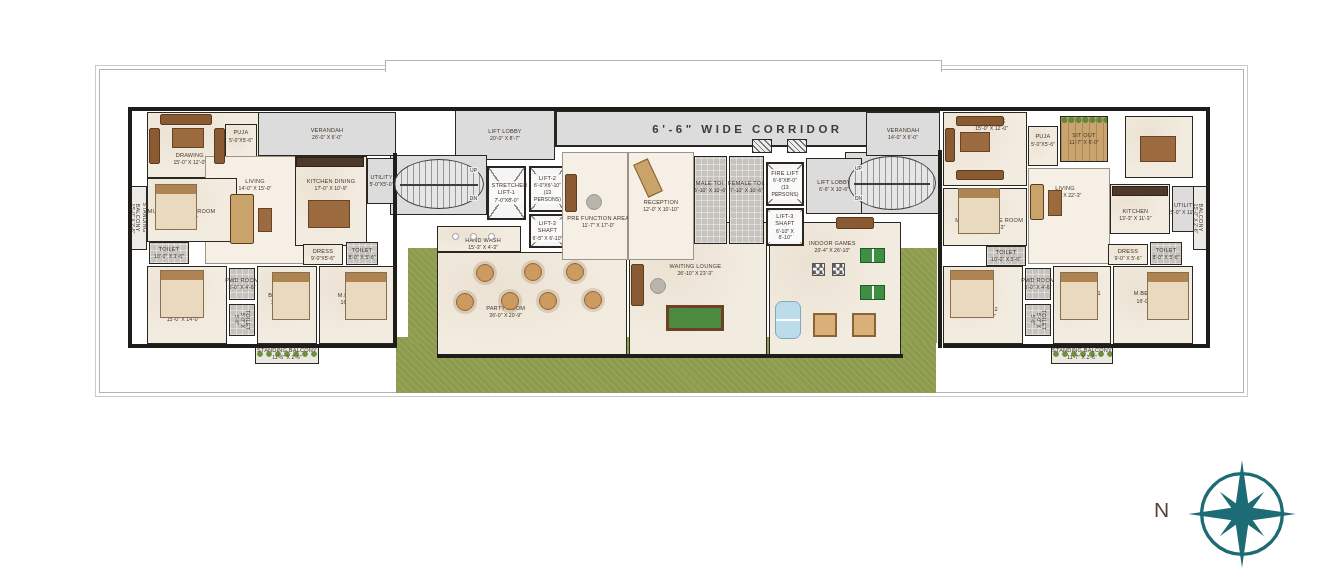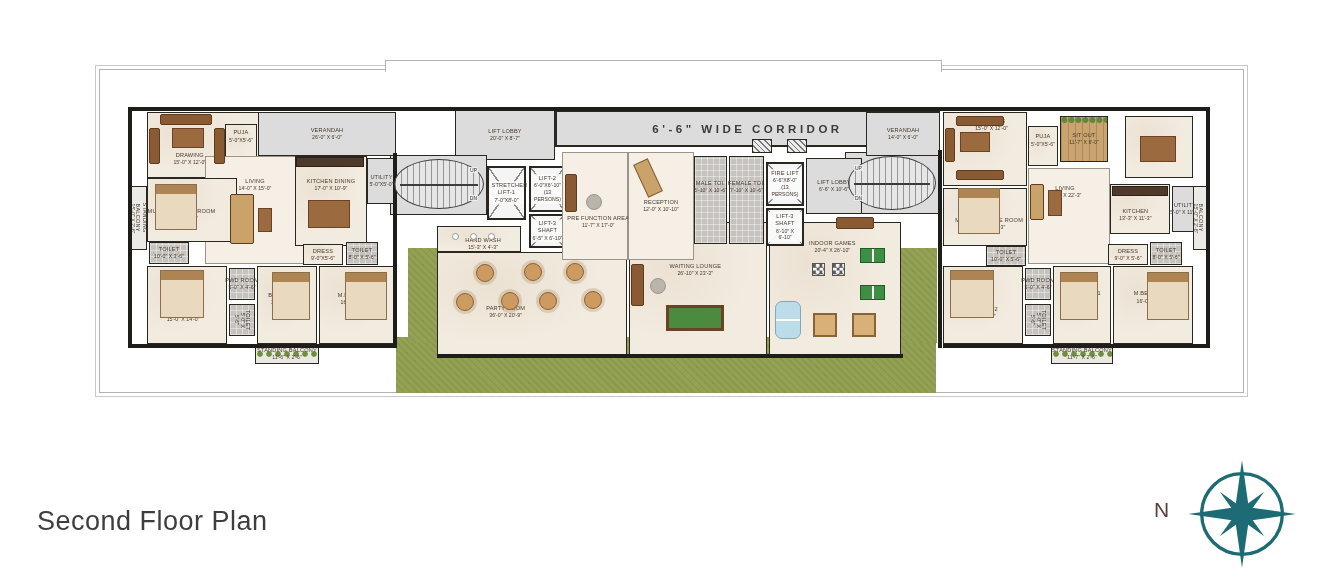--- a/index.html
+++ b/index.html
@@ -481,21 +481,20 @@
     <div class="fx chess" style="left:832px;top:263px;width:13px;height:13px"></div>
     <div class="fx foos" style="left:860px;top:248px;width:25px;height:15px"></div>
     <div class="fx foos" style="left:860px;top:285px;width:25px;height:15px"></div>
     <div class="fx airhockey" style="left:775px;top:301px;width:26px;height:38px"></div>
     <div class="fx carrom" style="left:813px;top:313px;width:24px;height:24px"></div>
     <div class="fx carrom" style="left:852px;top:313px;width:24px;height:24px"></div>
 
     <div class="fx plantrow" style="left:1061px;top:116px;width:46px;height:8px"></div>
   </div>
 
-  <div class="plan-title">Second Floor Plan</div>
 
   <div class="compass">
     <span class="north">N</span>
     <svg width="112" height="112" viewBox="0 0 100 100">
       <circle cx="50" cy="50" r="36" fill="none" stroke="#1d6b74" stroke-width="3"></circle>
       <polygon fill="#1d6b74" points="50,2 56,44 98,50 56,56 50,98 44,56 2,50 44,44"></polygon>
       <polygon fill="#1d6b74" points="50,22 54,46 78,50 54,54 50,78 46,54 22,50 46,46" transform="rotate(45 50 50)"></polygon>
       <circle cx="50" cy="50" r="4" fill="#1d6b74"></circle>
     </svg>
   </div>

